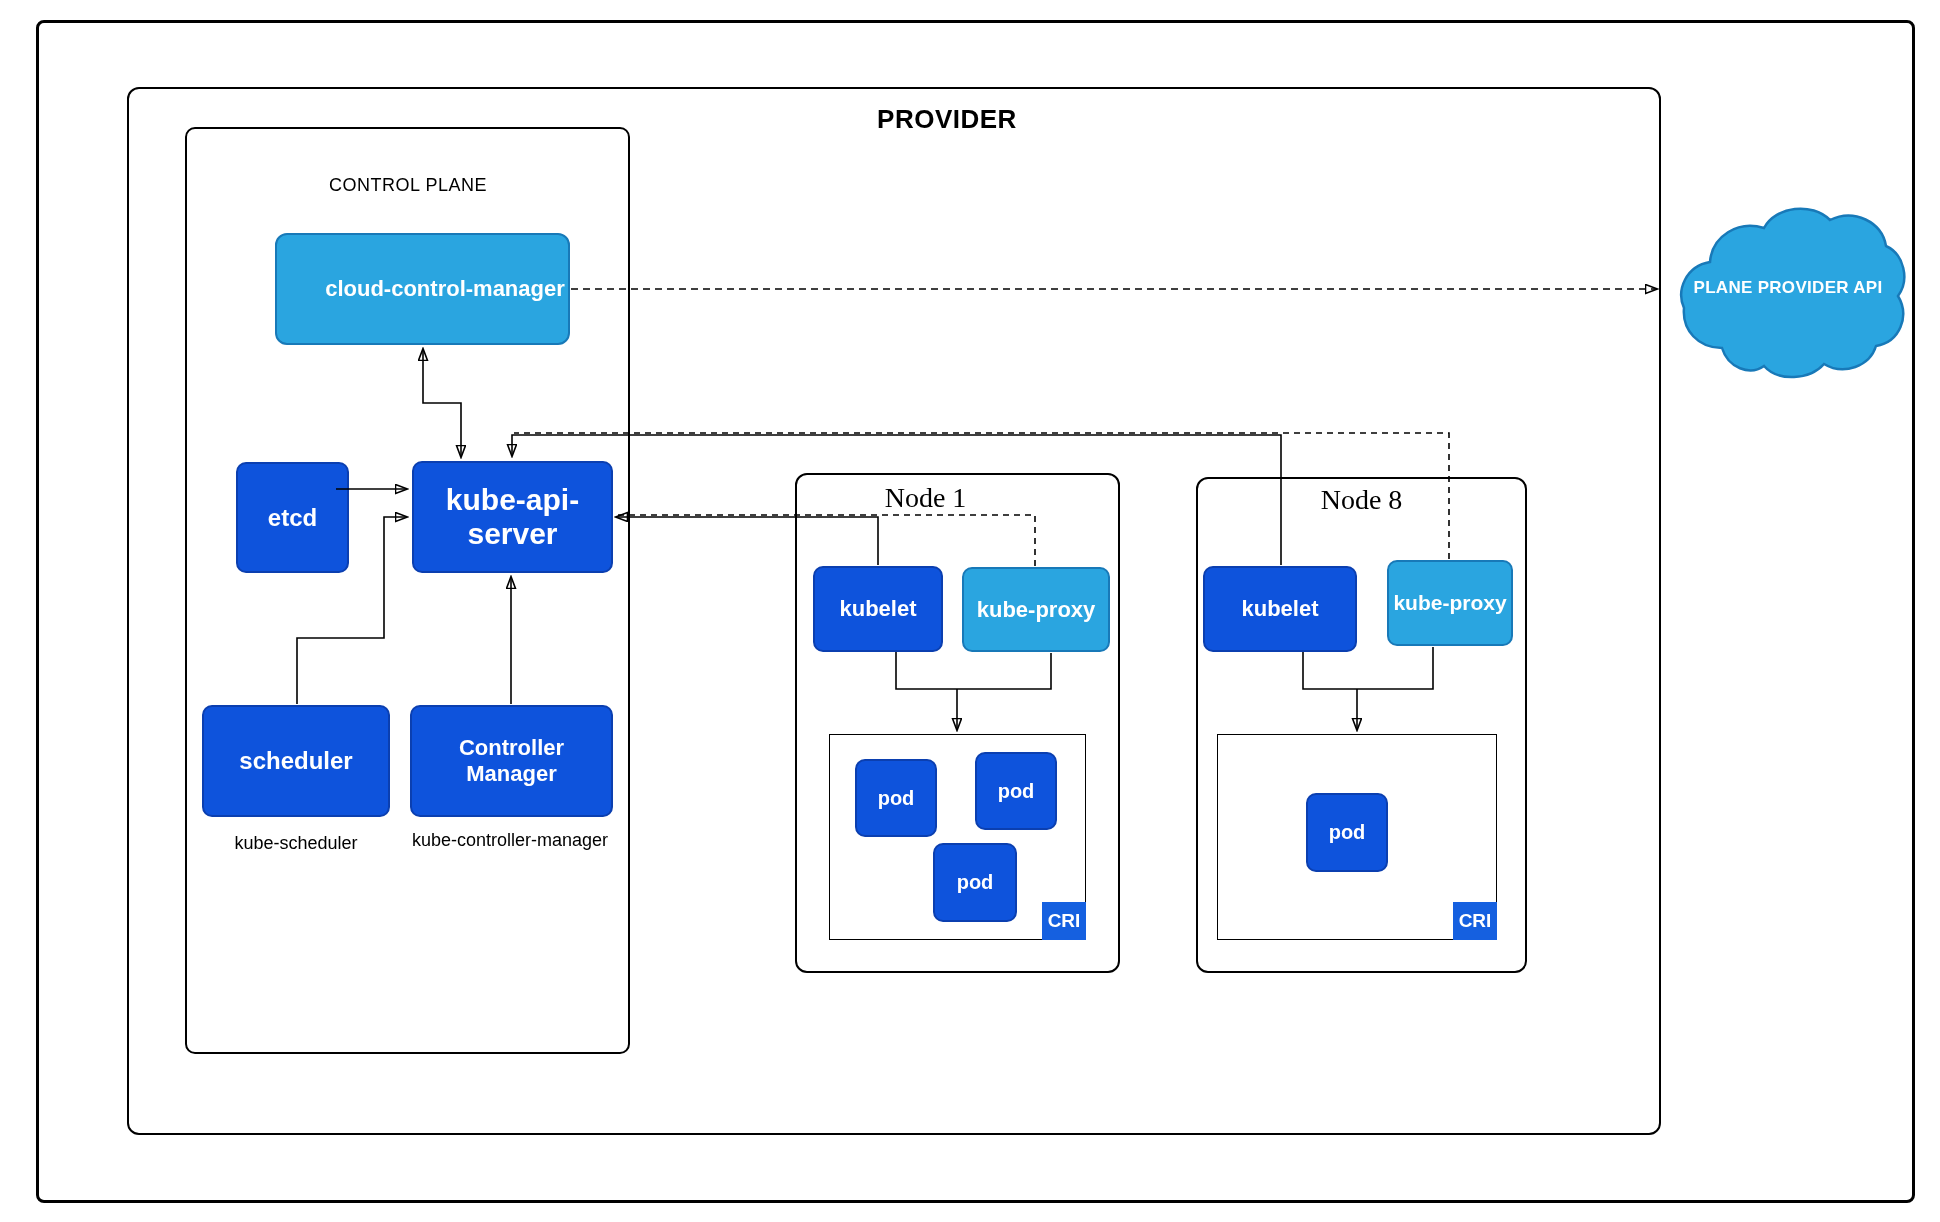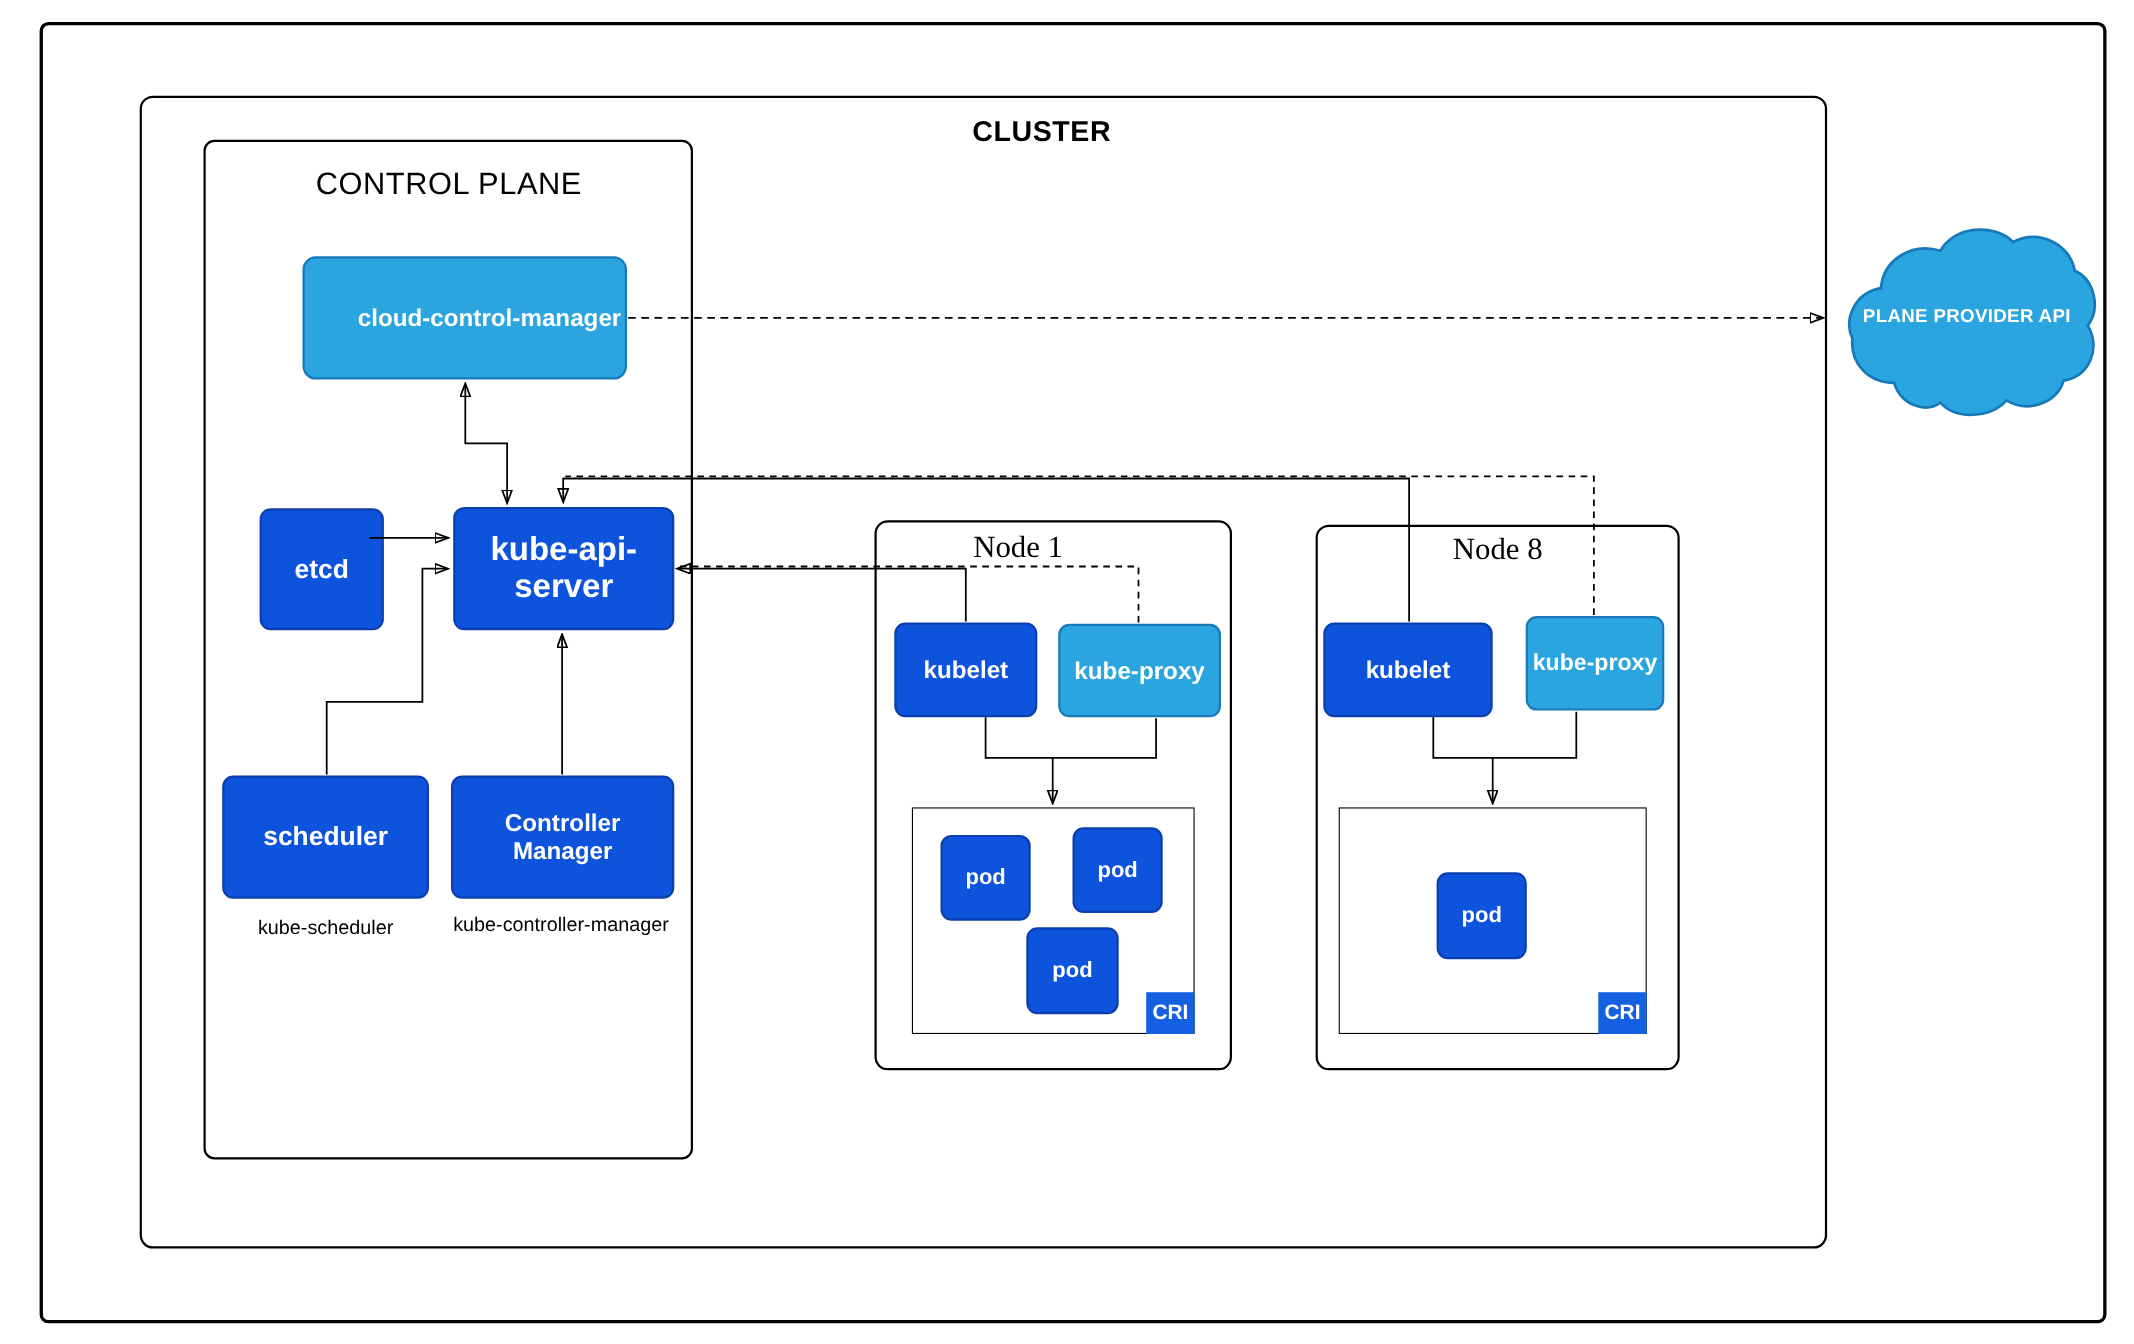--- a/index.html
+++ b/index.html
@@ -20,21 +20,21 @@
   }
   .bluebox.light{background:var(--light-blue);border-color:var(--light-blue-border);}
   .bluebox.r12{border-radius:12px;}
   .bluebox.small{font-size:20px;}
   .cri{
     position:absolute;z-index:12;display:flex;align-items:center;justify-content:center;
     background:var(--cri-blue);color:#fff;font-weight:bold;font-size:19px;
   }
   .label{position:absolute;z-index:5;color:#000;text-align:center;}
   .title-cluster{font-weight:bold;font-size:26px;letter-spacing:.5px;}
-  .title-cp{font-size:28px;letter-spacing:.5px;}
+  .title-cp{font-size:18px;letter-spacing:.5px;margin-top:24px;}
   .caption{font-size:18px;}
   .node-title{font-family:"Liberation Serif","DejaVu Serif",serif;font-size:28px;}
   .cloud-label{z-index:11;color:#fff;font-weight:bold;font-size:17px;letter-spacing:.3px;}
   #wires{position:absolute;left:0;top:0;z-index:20;pointer-events:none;}
   #wires path{fill:none;stroke:#000;stroke-width:1.6px;}
   #wires path.dash{stroke-dasharray:6 5;}
   #wires path.dot{stroke-dasharray:7 5;}
   #cloudsvg{position:absolute;left:1672px;top:198px;z-index:10;}
   #cloudsvg path{fill:var(--light-blue);stroke:var(--light-blue-border);stroke-width:2.5px;}
 </style>
@@ -42,21 +42,21 @@
 <body>
 
 <div id="stage">
 
   <div class="frame outer" style="left:36px;top:20px;width:1879px;height:1183px;"></div>
   <div class="frame r12" style="left:127px;top:87px;width:1534px;height:1048px;"></div>
   <div class="frame r10" style="left:185px;top:127px;width:445px;height:927px;"></div>
   <div class="frame r12" style="left:795px;top:473px;width:325px;height:500px;"></div>
   <div class="frame r12" style="left:1196px;top:477px;width:331px;height:496px;"></div>
 
-  <div class="label title-cluster" style="left:817px;top:104px;width:260px;">CLUSTER</div>
+  <div class="label title-cluster" style="left:817px;top:104px;width:260px;">PROVIDER</div>
   <div class="label title-cp" style="left:258px;top:151px;width:300px;">CONTROL PLANE</div>
   <div class="label node-title" style="left:795px;top:482px;width:261px;">Node 1</div>
   <div class="label node-title" style="left:1196px;top:484px;width:331px;">Node 8</div>
 
   <div class="bluebox light r12" style="left:275px;top:233px;width:295px;height:112px;font-size:22px;padding-left:45px;">cloud-control-manager</div>
   <div class="bluebox" style="left:236px;top:462px;width:113px;height:111px;">etcd</div>
   <div class="bluebox" style="left:412px;top:461px;width:201px;height:112px;font-size:30px;">kube-api-server</div>
   <div class="bluebox" style="left:202px;top:705px;width:188px;height:112px;">scheduler</div>
   <div class="bluebox" style="left:410px;top:705px;width:203px;height:112px;font-size:22px;">Controller Manager</div>
   <div class="label caption" style="left:202px;top:833px;width:188px;">kube-scheduler</div>

